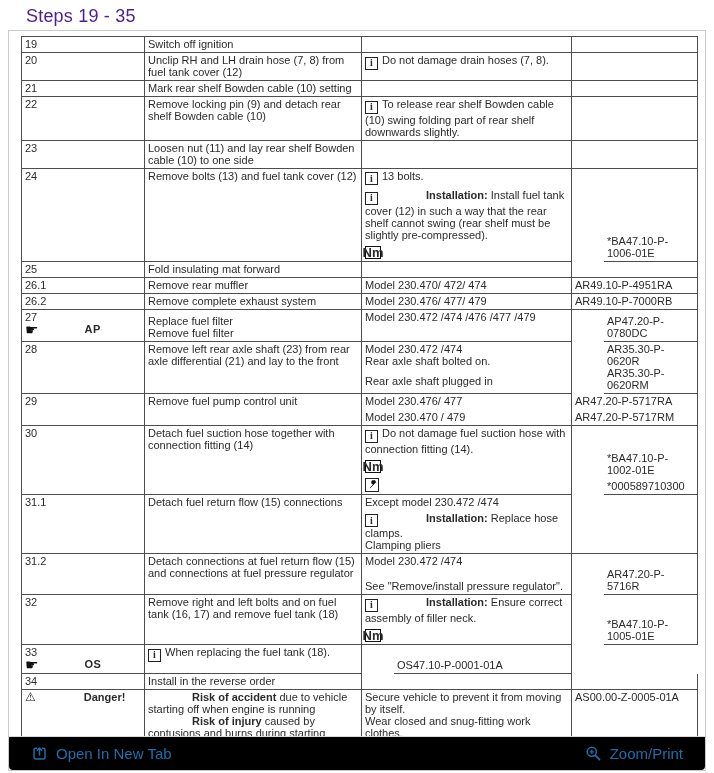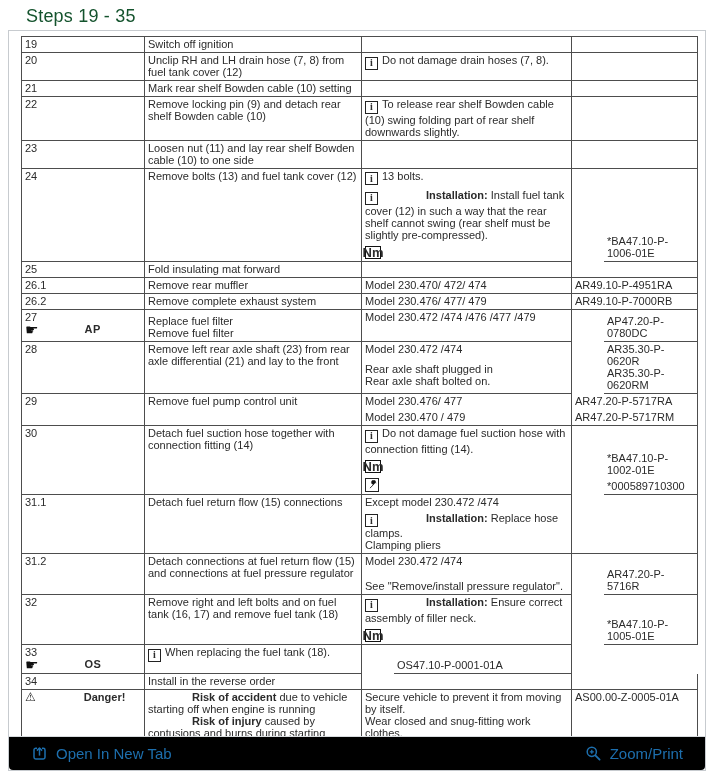--- a/index.html
+++ b/index.html
@@ -2,21 +2,21 @@
 <html><head>
 <meta charset="utf-8">
 <style>
   html,body{margin:0;padding:0;}
   body{
     width:714px;height:773px;background:#fff;overflow:hidden;
     font-family:"Liberation Sans", sans-serif;
     -webkit-font-smoothing:antialiased;
   }
   .page-title{
-    margin:6px 0 0 26px;font-size:18px;font-weight:400;color:#14532d;letter-spacing:.2px;
+    margin:6px 0 0 26px;font-size:18px;font-weight:400;color:#4c1d95;letter-spacing:.2px;
   }
   .content-frame{
     position:absolute;left:8px;top:30px;width:698px;height:741px;
     box-sizing:border-box;border:1px solid #c7cbcf;border-radius:0;
     background:#fff;display:flex;flex-direction:column;
   }
   .table-wrap{flex:1 1 auto;overflow:hidden;padding:5px 9px 0 12px;}
   .steps-table{
     border-top:1px solid #4d4d4d;border-left:1px solid #4d4d4d;
     width:677px;box-sizing:border-box;
@@ -192,22 +192,22 @@
         </div>
         <div class="row">
           <div class="cell step-cell">
             <div class="line"><span>28</span></div>
           </div>
           <div class="cell desc-cell">
             <div class="line"><span>Remove left rear axle shaft (23) from rear axle differential (21) and lay to the front</span></div>
           </div>
           <div class="cell info-cell">
             <div class="line"><span>Model 230.472 /474</span></div>
+            <div class="line"><span>Rear axle shaft bolted on.</span></div>
             <div class="line gap-md"><span>Rear axle shaft plugged in</span></div>
-            <div class="line"><span>Rear axle shaft bolted on.</span></div>
           </div>
           <div class="cell code-cell bottom">
             <div class="line"><span>AR35.30-P-0620R</span></div>
             <div class="line"><span>AR35.30-P-0620RM</span></div>
           </div>
         </div>
         <div class="row">
           <div class="cell step-cell">
             <div class="line"><span>29</span></div>
           </div>

